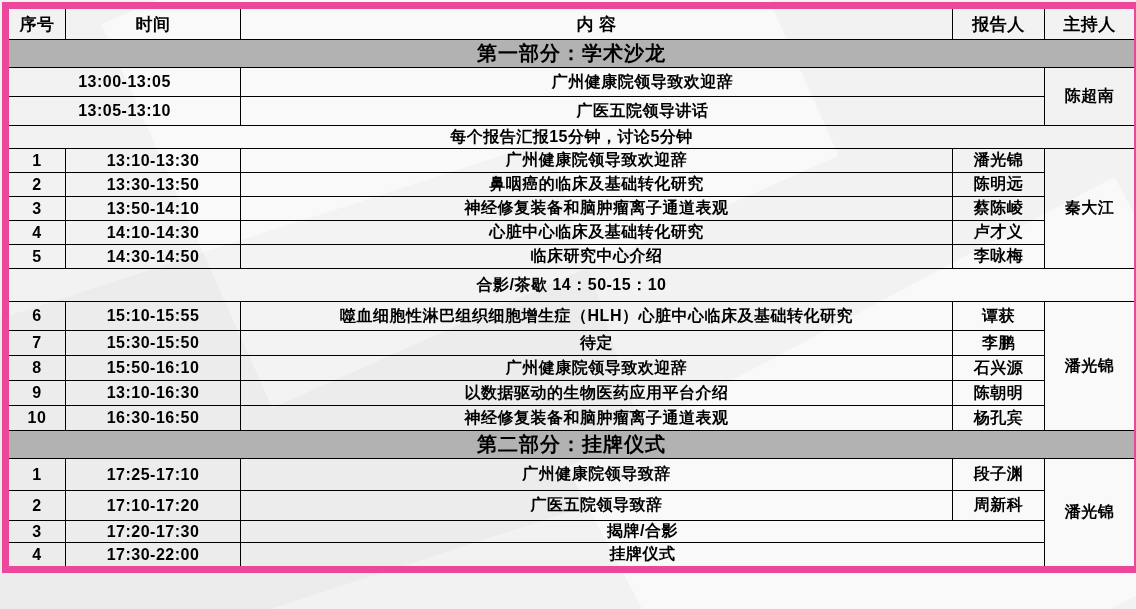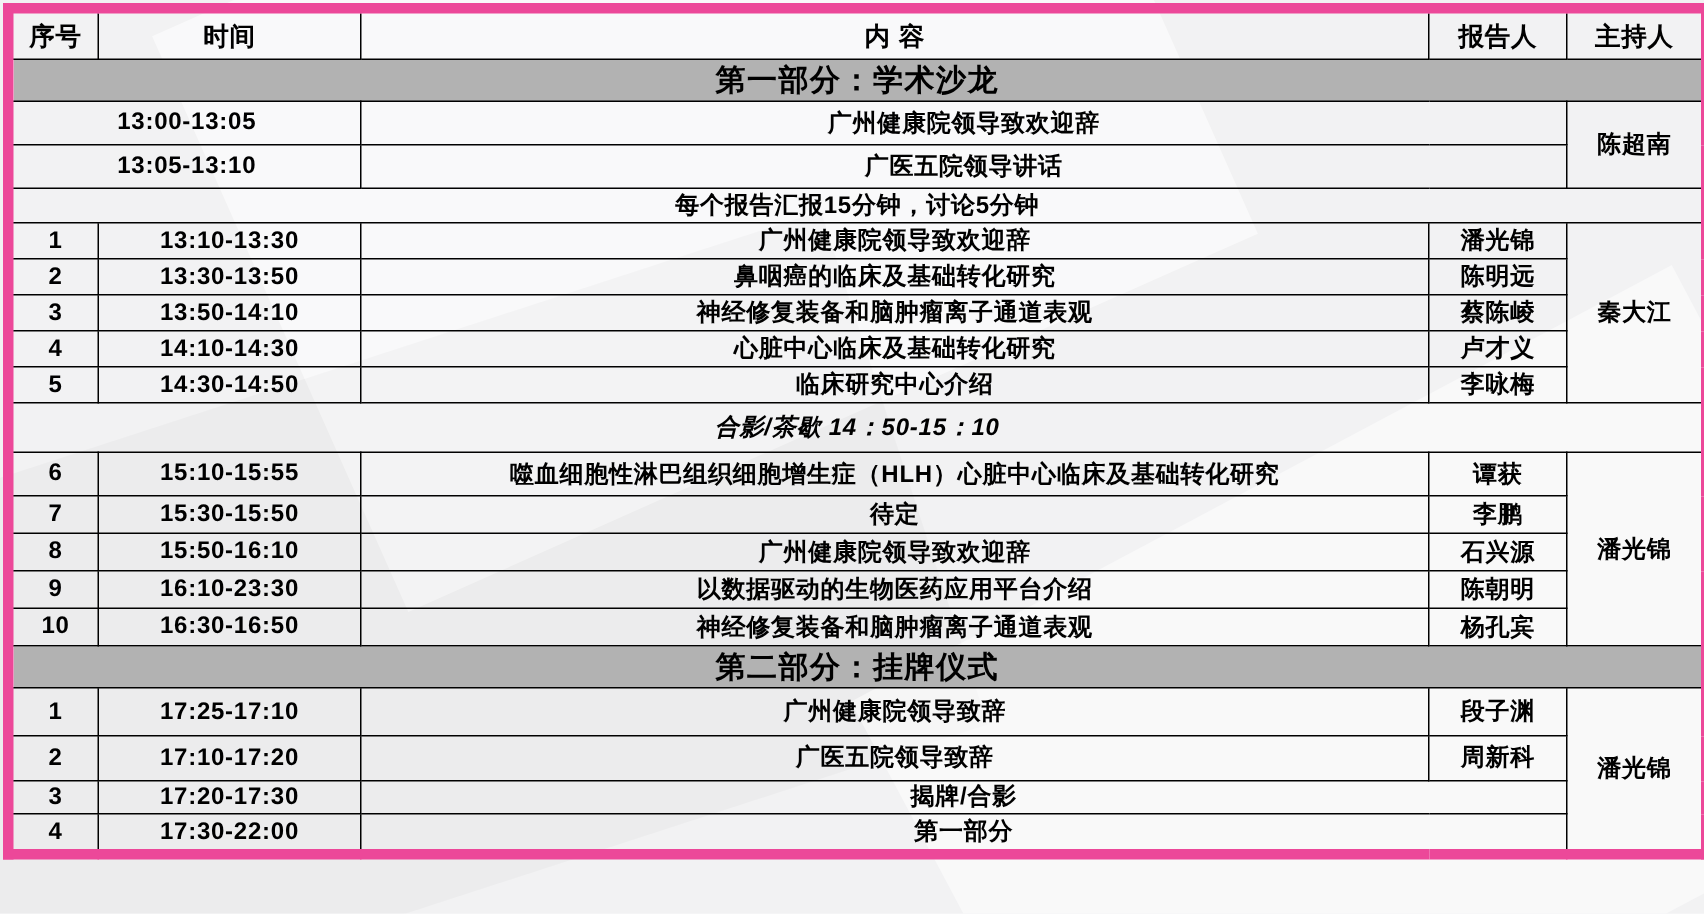--- a/index.html
+++ b/index.html
@@ -56,21 +56,21 @@
   tr.h-header td{height:30px;font-size:17px;}
   tr.h-section td{height:27px;}
   td.section{
     background:#b2b2b2;
     font-size:20px;
     letter-spacing:1px;
   }
   tr.h-open td{height:28px;}
   tr.h-note td{height:22px;}
   tr.h-talk td{height:23px;}
-  tr.h-break td{height:32px;font-style:italic;}
+  tr.h-break td{height:32px;}
   tr.h-talk6 td{height:28px;}
   tr.h-talkB td{height:24px;}
   tr.h-p2a td{height:31px;}
   tr.h-p2b td{height:29px;}
   tr.h-p2c td{height:21px;}
   tr.h-p2d td{height:23px;}
 </style>
 </head>
 <body>
 
@@ -165,21 +165,21 @@
       <td>李鹏</td>
     </tr>
     <tr class="h-talkB">
       <td>8</td>
       <td>15:50-16:10</td>
       <td>广州健康院领导致欢迎辞</td>
       <td>石兴源</td>
     </tr>
     <tr class="h-talkB">
       <td>9</td>
-      <td>16:10-23:30</td>
+      <td>13:10-16:30</td>
       <td>以数据驱动的生物医药应用平台介绍</td>
       <td>陈朝明</td>
     </tr>
     <tr class="h-talkB">
       <td>10</td>
       <td>16:30-16:50</td>
       <td>神经修复装备和脑肿瘤离子通道表观</td>
       <td>杨孔宾</td>
     </tr>
 
@@ -201,17 +201,17 @@
       <td>周新科</td>
     </tr>
     <tr class="h-p2c">
       <td>3</td>
       <td>17:20-17:30</td>
       <td colspan="2">揭牌/合影</td>
     </tr>
     <tr class="h-p2d">
       <td>4</td>
       <td>17:30-22:00</td>
-      <td colspan="2">第一部分</td>
+      <td colspan="2">挂牌仪式</td>
     </tr>
   </tbody>
     </table>
 </div>
 
 </body></html>

